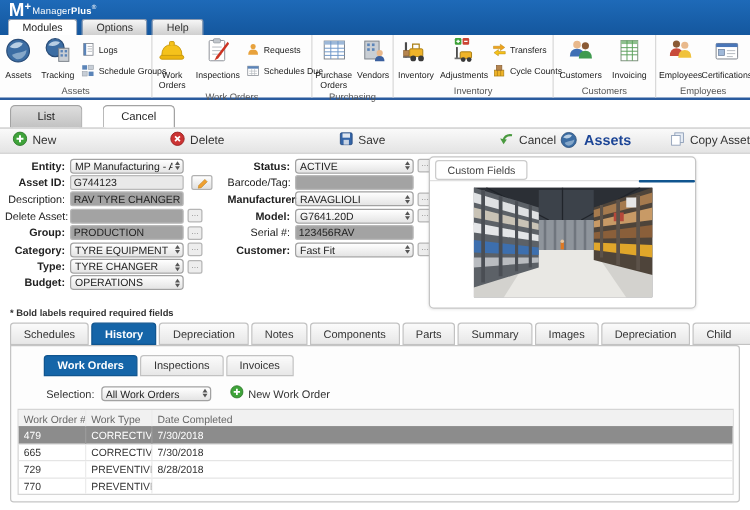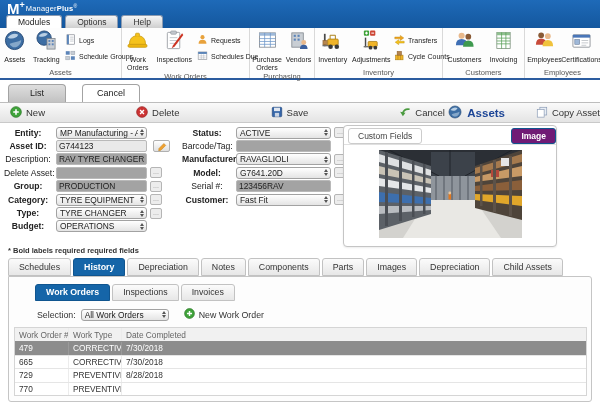--- a/index.html
+++ b/index.html
@@ -45,21 +45,21 @@
     background:linear-gradient(#fafafa,#e4e4e4);border-bottom:1px solid #c9c9c9;
     display:flex;align-items:center;gap:15px;padding-left:10px;justify-content:space-between;}
   .abtn{display:flex;align-items:center;gap:4px;font-size:9.5px;color:#333;cursor:default;}
   .bar-title{position:absolute;right:95px;top:0;height:20px;display:flex;align-items:center;
     gap:5px;font-size:11.5px;font-weight:bold;color:#1c4596;}
 
   
   .form-left{position:absolute;top:126px;left:4px;}
   .form-mid{position:absolute;top:126px;left:182px;}
   .frow{display:flex;align-items:center;height:13.4px;}
-  .flabel{width:52px;text-align:center;font-size:8.6px;color:#222;padding-right:4px;white-space:nowrap;}
+  .flabel{width:52px;text-align:right;font-size:8.6px;color:#222;padding-right:4px;white-space:nowrap;}
   .form-mid .flabel{width:54px;}
   .flabel.req{font-weight:bold;}
   input.txt{width:91px;height:12px;border:1px solid #b9b9b9;border-radius:2px;
     font-size:8.4px;padding:0 2px;font-family:inherit;color:#222;background:#a3a3a3;}
   .form-mid input.txt{width:95px;}
   input.txt.ro{background:#e9e9e9;}
   .sel{width:91px;height:12px;border:1px solid #a2a2a2;border-radius:3px;
     background:linear-gradient(#fff,#e4e4e4);font-size:8.4px;color:#222;
     display:flex;align-items:center;padding:0 2px 0 3px;}
   .form-mid .sel{width:95px;}
@@ -72,21 +72,21 @@
     background:#ededed;color:#999;font-size:7px;line-height:8px;text-align:center;}
   .editbtn{width:17px;height:12px;margin-left:6px;border:1px solid #b0b0b0;border-radius:2px;
     background:linear-gradient(#fff,#e0e0e0);display:flex;align-items:center;justify-content:center;}
 
   
   .side-panel{position:absolute;top:125px;left:343px;width:214px;height:122px;
     border:1px solid #c5c5c5;border-radius:4px;background:#fff;box-shadow:0 1px 2px rgba(0,0,0,.08);}
   .sp-tabs{height:19px;display:flex;gap:3px;padding:2px 0 0 4px;border-bottom:1px solid #e0e0e0;justify-content:space-between;}
   .sptab{font-size:8.5px;padding:0 9px;line-height:14px;border:1px solid #ccc;border-radius:3px;
     background:#fff;color:#444;}
-  .sptab.active{background:#701a75;border-color:#10558f;color:#fff;font-weight:bold;}
+  .sptab.active{background:#3b82f6;border-color:#10558f;color:#fff;font-weight:bold;margin-top:16px;}
   .sp-img{display:block;margin:5px auto 0;}
 
   
   .req-note{position:absolute;top:246px;left:8px;font-size:7.5px;font-weight:bold;color:#333;}
 
   
   .detail-tabs{position:absolute;top:258px;left:8px;right:8px;height:18px;display:flex;gap:2px;}
   .dtab{font-size:8.8px;padding:0 10px;line-height:16px;color:#333;
     border:1px solid #c2c2c2;border-radius:3px 3px 0 0;background:linear-gradient(#fbfbfb,#e7e7e7);}
   .dtab.active{background:#1565a8;border-color:#10558f;color:#fff;font-weight:bold;}
@@ -599,20 +599,21 @@
 
 <div class="req-note">* Bold labels required required fields</div>
 
 <div class="detail-tabs">
   <div class="dtab">Schedules</div>
   <div class="dtab active">History</div>
   <div class="dtab">Depreciation</div>
   <div class="dtab">Notes</div>
   <div class="dtab">Components</div>
   <div class="dtab">Parts</div>
+  <div class="dtab">Summary</div>
   <div class="dtab">Images</div>
   <div class="dtab">Depreciation</div>
   <div class="dtab">Child Assets</div>
 </div>
 
 <div class="bottom-panel">
   <div class="sub-tabs">
     <div class="stab active">Work Orders</div>
     <div class="stab">Inspections</div>
     <div class="stab">Invoices</div>

